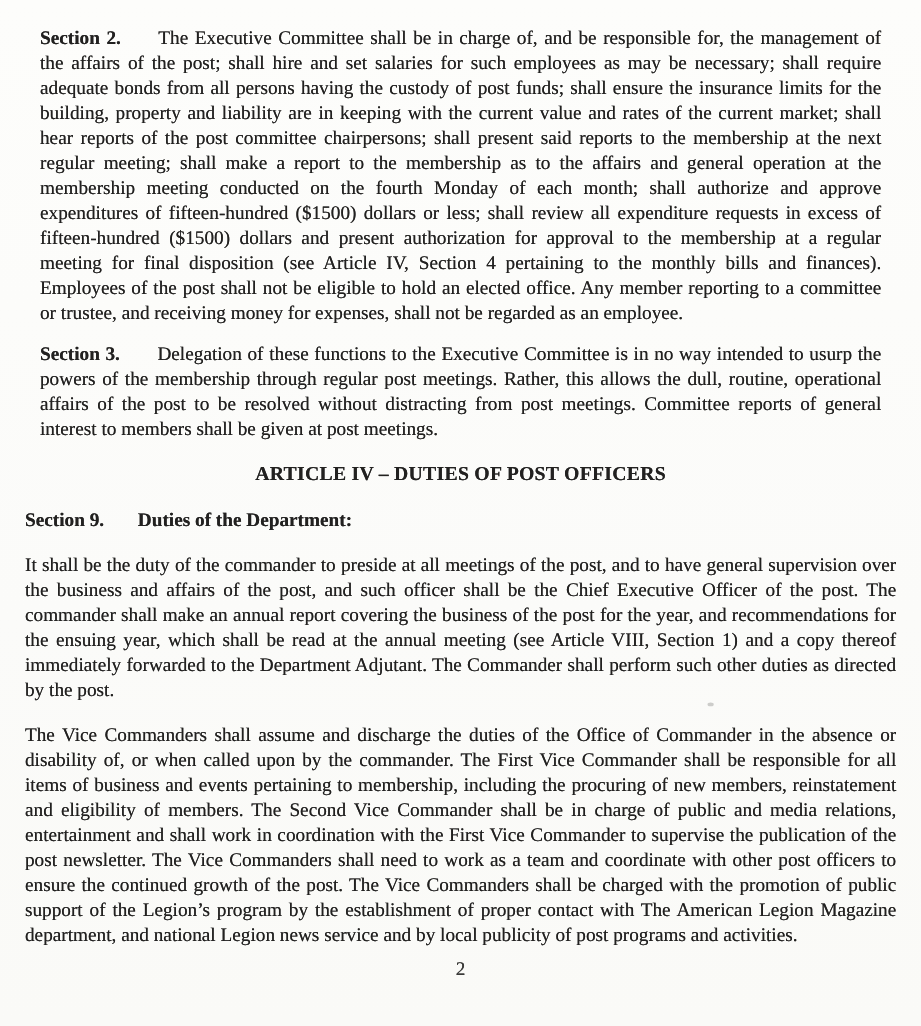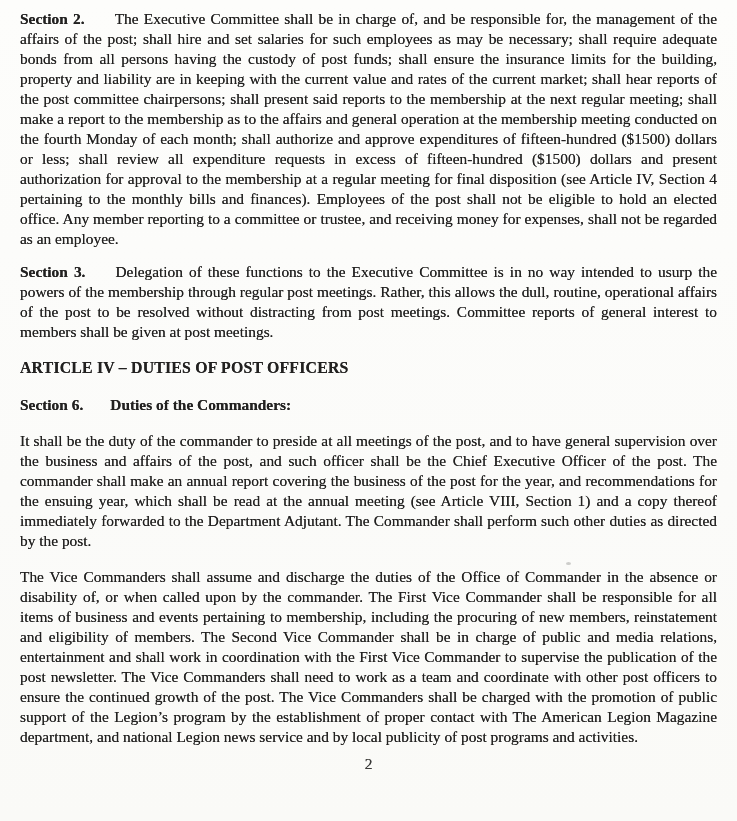--- a/index.html
+++ b/index.html
@@ -17,35 +17,35 @@
     padding: 9px 20px 0 20px;
     overflow: hidden;
     font-family: "Liberation Serif", "DejaVu Serif", serif;
     font-size: 15.4px;
     line-height: 20px;
     color: #222120;
     
     text-shadow: 0 0 0.45px rgba(45,45,45,0.85);
   }
   .para {
-    margin: 0;
+    margin: 12px;
     text-align: justify;
     text-justify: inter-word;
   }
   .para + .para,
   .gap-above {
     margin-top: 13px;
   }
   .sec-label {
     font-weight: bold;
     margin-right: 30px;
   }
   .article-heading {
     margin: 16px 0 0 0;
-    text-align: left;
+    text-align: center;
     font-weight: bold;
     font-size: 15.8px;
     letter-spacing: 0.2px;
   }
   .duty-heading {
     margin: 17px 0 0 0;
     text-align: left;
     font-weight: bold;
   }
   .duty-heading .sec-label {
@@ -76,21 +76,21 @@
 <body>
 
 <div class="page">
 
   <p class="para"><span class="sec-label">Section 2.</span><span>The Executive Committee shall be in charge of, and be responsible for, the management of the affairs of the post; shall hire and set salaries for such employees as may be necessary; shall require adequate bonds from all persons having the custody of post funds; shall ensure the insurance limits for the building, property and liability are in keeping with the current value and rates of the current market; shall hear reports of the post committee chairpersons; shall present said reports to the membership at the next regular meeting; shall make a report to the membership as to the affairs and general operation at the membership meeting conducted on the fourth Monday of each month; shall authorize and approve expenditures of fifteen-hundred ($1500) dollars or less; shall review all expenditure requests in excess of fifteen-hundred ($1500) dollars and present authorization for approval to the membership at a regular meeting for final disposition (see Article IV, Section 4 pertaining to the monthly bills and finances).  Employees of the post shall not be eligible to hold an elected office.  Any member reporting to a committee or trustee, and receiving money for expenses, shall not be regarded as an employee.</span></p>
 
   <p class="para gap-above"><span class="sec-label">Section 3.</span><span>Delegation of these functions to the Executive Committee is in no way intended to usurp the powers of the membership through regular post meetings.  Rather, this allows the dull, routine, operational affairs of the post to be resolved without distracting from post meetings.  Committee reports of general interest to members shall be given at post meetings.</span></p>
 
   <p class="article-heading">ARTICLE IV – DUTIES OF POST OFFICERS</p>
 
-  <p class="duty-heading"><span class="sec-label">Section 6.</span><span>Duties of the Commanders:</span></p>
+  <p class="duty-heading"><span class="sec-label">Section 9.</span><span>Duties of the Department:</span></p>
 
   <p class="duty-para"><span>It shall be the duty of the commander to preside at all meetings of the post, and to have general supervision over the business and affairs of the post, and such officer shall be the Chief Executive Officer of the post.  The commander shall make an annual report covering the business of the post for the year, and recommendations for the ensuing year, which shall be read at the annual meeting (see Article VIII, Section 1) and a copy thereof immediately forwarded to the Department Adjutant.  The Commander shall perform such other duties as directed by the post.</span></p>
 
 
   <p class="duty-para"><span>The Vice Commanders shall assume and discharge the duties of the Office of Commander in the absence or disability of, or when called upon by the commander.  The First Vice Commander shall be responsible for all items of business and events pertaining to membership, including the procuring of new members, reinstatement and eligibility of members.  The Second Vice Commander shall be in charge of public and media relations, entertainment and shall work in coordination with the First Vice Commander to supervise the publication of the post newsletter.  The Vice Commanders shall need to work as a team and coordinate with other post officers to ensure the continued growth of the post.  The Vice Commanders shall be charged with the promotion of public support of the Legion’s program by the establishment of proper contact with The American Legion Magazine department, and national Legion news service and by local publicity of post programs and activities.</span></p>
 
   <p class="page-number">2</p>
 
   <span class="speck"></span>
 

